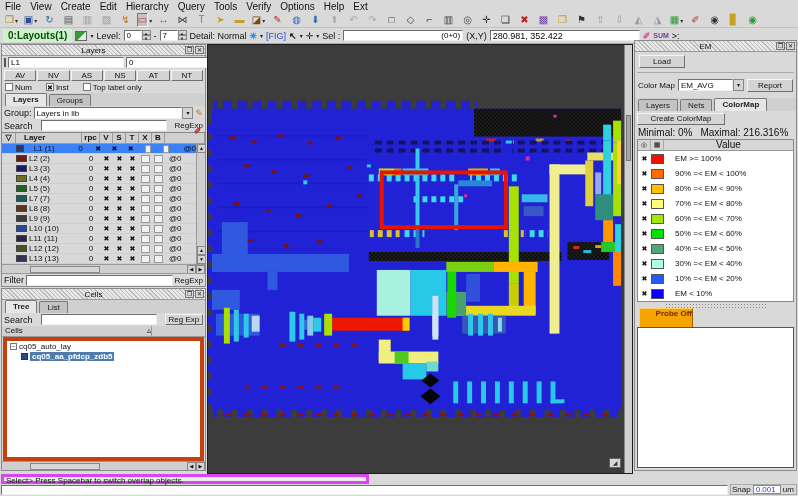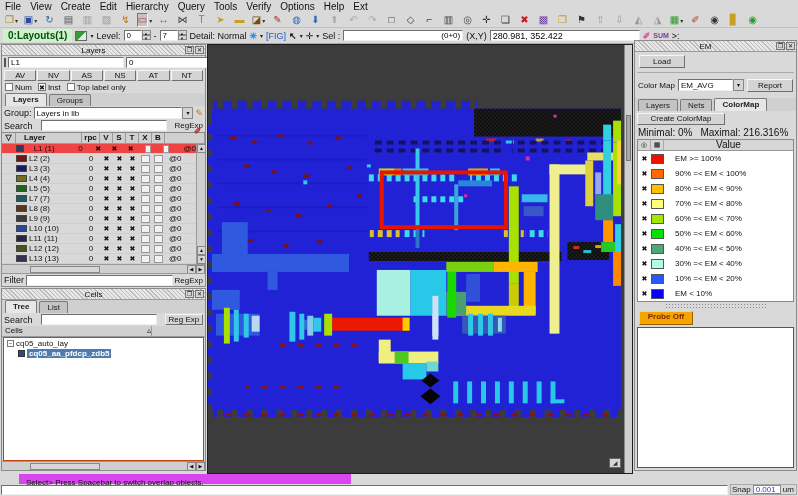--- a/index.html
+++ b/index.html
@@ -44,54 +44,54 @@
   #sum-label { color:#7a3a9a; font-weight:bold; font-size:7px; }
   #sel-input { width:120px; text-align:right; }
   #xy-input { width:150px; font-size:9px; }
 
   
   #layers-panel { position:absolute; left:1px; top:44px; width:205px; height:243px; border:1px solid #8a8a8a; background:#d9d9d9; display:flex; flex-direction:column; }
   .quickrow { height:13px; gap:2px; padding:1px 2px; }
   .quickrow .sw { width:13px; height:9px; background:#1a2440; border:1px solid #555; }
   .purposerow { height:12px; padding:0 2px; gap:1px; }
   .purposerow .btn { flex:1; height:11px; line-height:9px; }
-  .chkrow { height:12px; padding:0 3px; gap:2px; font-size:8px; }
+  .chkrow { height:12px; padding:0 3px; gap:10px; font-size:8px; }
   .ptabs { height:13px; }
   .grouprow { height:13px; gap:2px; padding:0 2px; background:#d9d9d9; }
   .combo { display:flex; flex:1; }
   .combo .cval { flex:1; background:#fff; border:1px solid; border-color:#6f6f6f #eee #eee #6f6f6f; font-size:8px; height:12px; line-height:11px; padding:0 2px; }
   .combo .cbtn { width:11px; height:12px; background:#d4d4d4; border:1px solid #888; font-size:6px; line-height:10px; text-align:center; }
   .searchrow { height:13px; gap:8px; padding:0 2px; }
   .searchrow .inp { flex:1; }
   #layer-table { flex:1; display:flex; flex-direction:column; border-top:1px solid #888; }
   .lthead { height:11px; display:flex; background:#d0d0d0; font-size:8px; font-weight:bold; }
   .lthead span { border-right:1px solid #9a9a9a; border-bottom:1px solid #9a9a9a; text-align:center; line-height:10px; }
   .c0{width:14px;} .c1{width:66px;text-align:left !important;padding-left:8px;} .c2{width:18px;} .cc{width:13px;} .c9{flex:1;}
   #lrows-wrap { flex:1; position:relative; overflow:hidden; }
   #lrows { position:absolute; left:0; top:0; right:9px; bottom:0; overflow:hidden; background:#d9d9d9; }
   .lrow { display:flex; height:10px; align-items:center; font-size:8px; border-bottom:1px solid #cfcfcf; }
-  .lrow.sel { background:#ef4444;gap:8px; }
+  .lrow.sel { background:#3b82f6;gap:8px; }
   .lrow .lsw { width:11px; height:7px; border:1px solid #444; margin:0 2px 0 14px; }
   .lrow .lname { width:53px; }
   .lrow .lrpc { width:18px; text-align:center; }
   .lrow .lchk { width:13px; text-align:center; font-size:7px; }
   .lrow .lbox { width:9px; height:8px; background:#f2f2f2; border:1px solid #999; margin:0 2px; }
   .lrow .lat { flex:1; text-align:left; padding-left:4px; }
   #lvsb { position:absolute; right:0; top:0; bottom:0; width:9px; background:#cfcfcf; border-left:1px solid #999; display:flex; flex-direction:column; }
   #lvsb .fill { flex:1; }
   #lhsb { height:9px; background:#cfcfcf; border-top:1px solid #999; display:flex; align-items:center; }
   #lhsb .handle { width:70px; height:7px; margin-left:28px; background:#d6d6d6; border:1px solid #888; }
   #lhsb .sp { flex:1; }
   .filterrow { height:13px; gap:2px; padding:0 2px; border-top:1px solid #999; }
   .filterrow .inp { flex:1; }
 
   #cells-panel { position:absolute; left:1px; top:288px; width:205px; height:183px; border:1px solid #8a8a8a; background:#d9d9d9; display:flex; flex-direction:column; }
   #cells-header { height:11px; display:flex; background:#d0d0d0; font-size:8px; border-bottom:1px solid #999; }
   #cells-header .h1 { width:150px; border-right:1px solid #9a9a9a; padding-left:3px; display:flex; justify-content:space-between; }
-  #cells-tree { flex:1; background:#fff; border:1px solid #c2410c; margin:0 1px; overflow:hidden; font-size:8px; }
+  #cells-tree { flex:1; background:#fff; border:4px solid #c2410c; margin:0 1px; overflow:hidden; font-size:8px; }
   .trow { display:flex; align-items:center; height:10px; }
   .trow .exp { width:7px; height:7px; border:1px solid #777; font-size:6px; line-height:5px; text-align:center; margin:0 2px 0 3px; background:#fff; }
   .trow.child { padding-left:14px;font-weight:bold; }
   .trow.child .ci { width:7px; height:7px; background:#2a4a8a; border:1px solid #333; margin-right:2px; }
   .trow.child .lbl { background:#4f7cae; color:#fff; padding:0 2px; }
 
   
   #canvas-wrap { position:absolute; left:207px; top:44px; width:426px; height:430px; background:#3c3c3c; border:1px solid #1e1e1e; }
   #layout-svg { position:absolute; left:0; top:0; }
   #cvsb { position:absolute; right:0; top:0; width:8px; bottom:0; background:#cfcfcf; border-left:1px solid #888; }
@@ -114,25 +114,25 @@
   #cmap-head { height:11px; display:flex; background:#d6d6d6; font-size:7px; border-bottom:1px solid #999; }
   #cmap-head .i { width:13px; border-right:1px solid #aaa; text-align:center; line-height:10px; }
   #cmap-head .v { flex:1; text-align:center; line-height:10px; font-size:10px; }
   .crow { display:flex; align-items:center; height:15px; font-size:8px; background:#fff; }
   .crow .cx { width:13px; text-align:center; font-size:7px; }
   .crow .csw { width:13px; height:10px; border:1px solid #555; }
   .crow .clab { padding-left:11px; white-space:nowrap; }
   #cmap-dots { height:7px; margin:1px 30px 0 30px; }
   #info-tabs { height:13px; margin-top:2px; }
   #probe-row { height:15px; padding:1px 0 0 4px; }
-  #probe-btn { width:54px; height:14px; background:#f5a500; color:#7a2800; font-weight:bold; border:1px solid; border-color:#ffd070 #9a6000 #9a6000 #ffd070; }
+  #probe-btn { width:54px; height:20px; background:#f5a500; color:#7a2800; font-weight:bold; border:1px solid; border-color:#ffd070 #9a6000 #9a6000 #ffd070;text-align:right; }
   #info-box { flex:1; background:#fff; border:1px solid #555; margin:2px 2px 2px 2px; }
 
   
-  #status-msg { position:absolute; left:1px; top:474px; width:332px; height:10px; background:#ededed; border:5px solid #d946ef; font-size:8px; line-height:8px; padding-left:2px;margin-left:18px; }
+  #status-msg { position:absolute; left:1px; top:474px; width:368px; height:10px; background:#ededed; border:3px solid #d946ef; font-size:8px; line-height:8px; padding-left:2px; }
   #status-input { position:absolute; left:1px; top:485px; width:727px; height:10px; }
   #snap-box { position:absolute; left:730px; top:484px; width:67px; height:11px; display:flex; align-items:center; gap:2px; font-size:8px; border:1px solid #aaa; background:#d9d9d9; padding:0 1px; }
   #snap-box .val { background:#fff; border:1px solid #888; width:28px; height:9px; line-height:8px; color:#2244cc; padding-left:2px; }
 </style>
 </head>
 <body>
 
 <div id="app">
 
   <div id="menubar">

